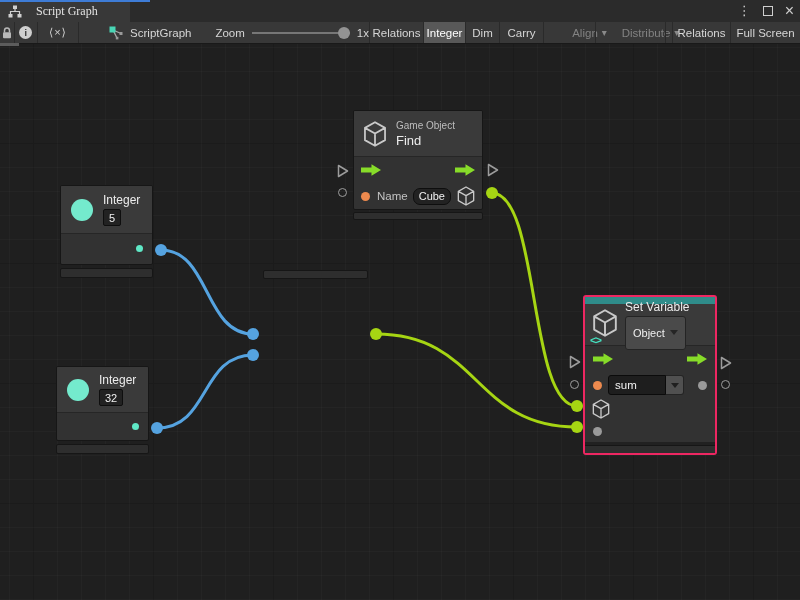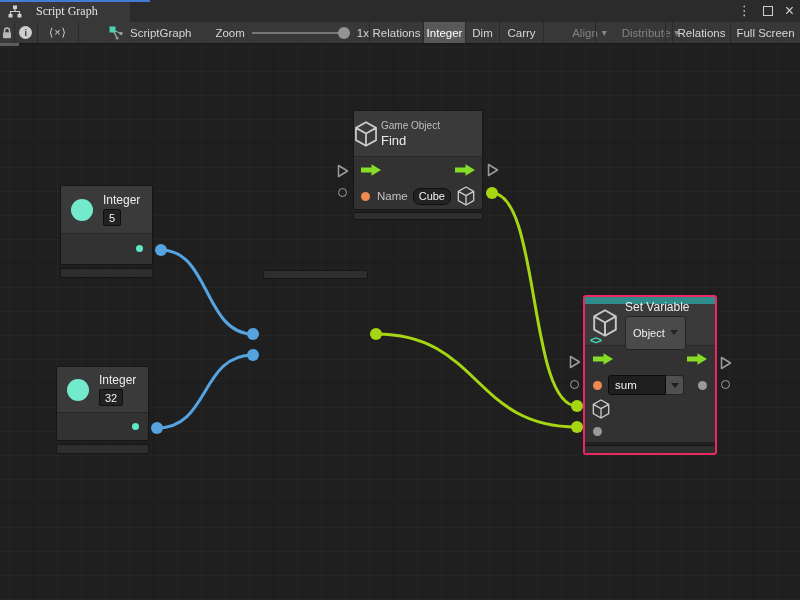--- a/index.html
+++ b/index.html
@@ -72,21 +72,21 @@
   
   .node-int { width:93px; }
   .int-head { height:48px; padding-left:10px; gap:10px; }
   .int-col { display:flex; flex-direction:column; gap:2px; }
   .int-body { height:30px; position:relative; }
   .int-body .dot-teal { position:absolute; right:9px; top:11px; }
   .int-footer { margin-top:3px; height:10px; }
 
   
   .node-find { width:130px; }
-  .find-head { height:46px; gap:3px; }
+  .find-head { height:46px; padding-left:9px; gap:9px; }
   .find-row { height:26px; padding:0 7px; }
   .find-footer { margin-top:2px; height:8px; }
 
   
   .node-add { width:105px; }
   .add-head { height:51px; padding-left:9px; gap:9px; }
   .add-row { height:25px; padding:0 8px; gap:7px; }
   .add-footer { margin-top:3px; height:9px; }
   .plus-icon { position:relative; width:22px; height:22px; }
   .plus-icon::before, .plus-icon::after { content:""; position:absolute; background:#e8e8e8; border-radius:1px; }

